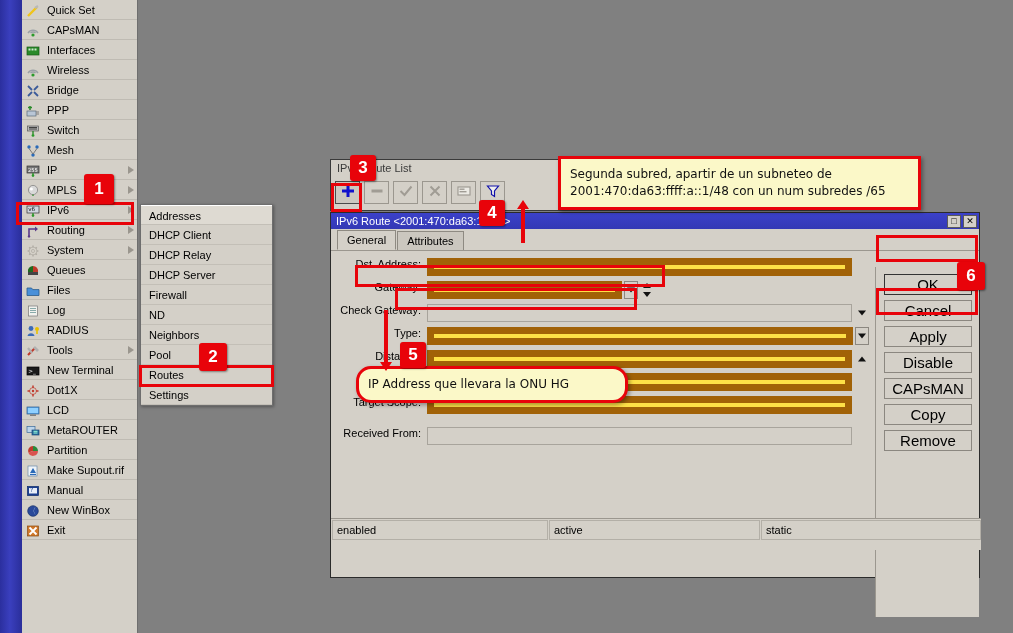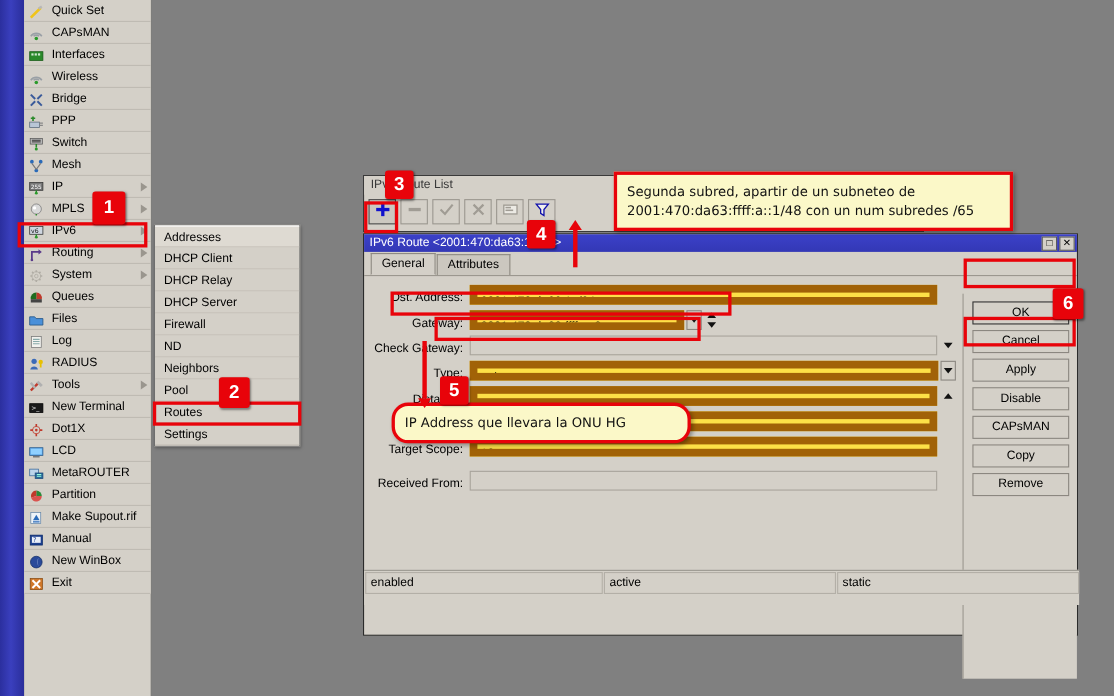--- a/index.html
+++ b/index.html
@@ -89,21 +89,21 @@
   .dlg-tabs { height: 21px; padding-left: 6px; display: flex; align-items: flex-end; }
   .dlg-tab {
     height: 19px; line-height: 18px; padding: 0 9px; font-size: 11px;
     background: #cbc7bf; border: 1px solid #8e8a82; border-bottom: none;
     margin-right: 1px;
     margin-top: 48px;
   }
   .dlg-tab.sel { background: #d4d0c8; height: 20px; line-height: 19px; border-bottom: 1px solid #d4d0c8; }
   .dlg-body { position: relative; height: 300px; border-top: 1px solid #9b978f; padding-top: 7px; }
 
-  .frow { display: flex; align-items: flex-end; height: 19px; margin-bottom: 4px; padding-right: 8px; }
+  .frow { display: flex; align-items: flex-start; height: 19px; margin-bottom: 4px; padding-right: 8px; }
   .flabel { width: 96px; text-align: right; padding-right: 6px; font-size: 11px; flex: 0 0 96px; }
   .finput {
     flex: 1; height: 18px; background: #fde047; border: 7px solid #a16207;
     font-size: 11px; line-height: 16px; padding: 0 3px; overflow: hidden; white-space: nowrap;
   }
   .finput.disabled { background: #d4d0c8; border: 1px solid #a8a49c; }
   .spin {
     width: 14px; height: 18px; margin-left: 2px; background: #d4d0c8;
     border: 1px solid #8b8780; position: relative; flex: 0 0 14px;
   }
@@ -121,21 +121,21 @@
   .updown { width:14px;height:18px;margin-left:3px;position:relative;flex:0 0 14px; }
 
   
   #btncol {
     position: absolute; right: 0; top: 16px; width: 104px; height: 350px;
     background: #d4d0c8; border-left: 1px solid #9b978f;
     padding: 7px 8px 0 8px;
   }
   .dbtn {
     width: 88px; height: 21px; line-height: 19px; text-align: center;
-    background: #d4d0c8; border: 1px solid #8b8780; font-size: 11px;
+    background: #d4d0c8; border: 1px solid #8b8780; font-size: 15px;
     margin-bottom: 5px;
   }
   .dbtn.default { border: 1px solid #333; }
 
   
   #statusbar {
     position: absolute; left: 0; bottom: 0; width: 650px; height: 32px;
     display: flex; border-top: 1px solid #9b978f; background: #d4d0c8;
   }
   .stcell {

